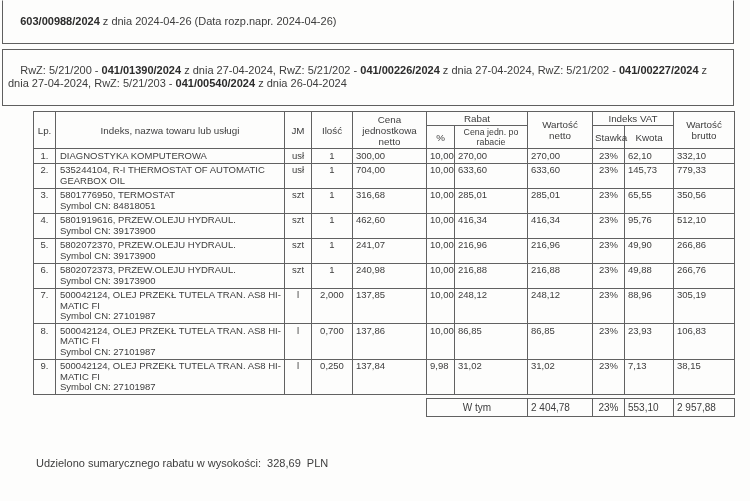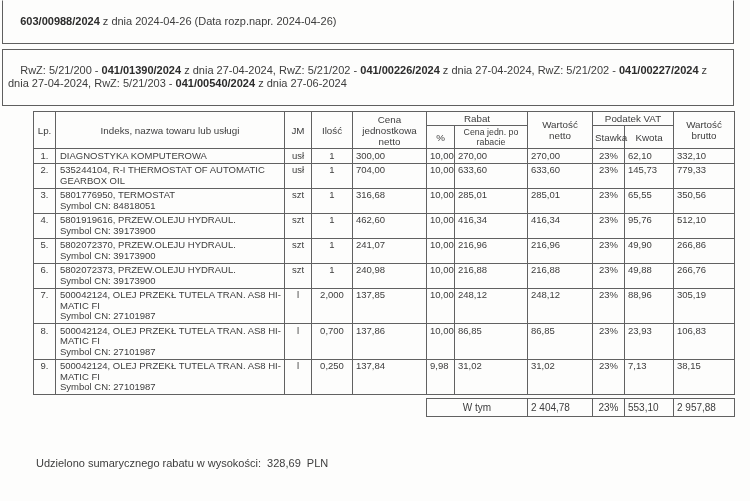--- a/index.html
+++ b/index.html
@@ -56,21 +56,21 @@
 </head>
 <body>
 
 <div>
 
   <div class="hdr-box first">
     <span class="b">603/00988/2024</span><span> z dnia 2024-04-26 (Data rozp.napr. 2024-04-26)</span>
   </div>
 
   <div class="hdr-box">
-    <span>RwZ: 5/21/200 - </span><span class="b">041/01390/2024</span><span> z dnia 27-04-2024, RwZ: 5/21/202 - </span><span class="b">041/00226/2024</span><span> z dnia 27-04-2024, RwZ: 5/21/202 - </span><span class="b">041/00227/2024</span><span> z dnia 27-04-2024, RwZ: 5/21/203 - </span><span class="b">041/00540/2024</span><span> z dnia 27-06-2024</span>
+    <span>RwZ: 5/21/200 - </span><span class="b">041/01390/2024</span><span> z dnia 27-04-2024, RwZ: 5/21/202 - </span><span class="b">041/00226/2024</span><span> z dnia 27-04-2024, RwZ: 5/21/202 - </span><span class="b">041/00227/2024</span><span> z dnia 27-04-2024, RwZ: 5/21/203 - </span><span class="b">041/00540/2024</span><span> z dnia 26-04-2024</span>
   </div>
 
   <table class="items">
     <colgroup>
       <col style="width:22px">
         <col style="width:229px">
         <col style="width:27px">
         <col style="width:41px">
       <col style="width:74px">
         <col style="width:28px">
@@ -82,21 +82,21 @@
     </colgroup>
     <thead>
       <tr>
         <th rowspan="2">Lp.</th>
         <th rowspan="2">Indeks, nazwa towaru lub usługi</th>
         <th rowspan="2">JM</th>
         <th rowspan="2">Ilość</th>
         <th rowspan="2">Cena jednostkowa netto</th>
         <th colspan="2">Rabat</th>
         <th rowspan="2">Wartość netto</th>
-        <th colspan="2">Podatek VAT</th>
+        <th colspan="2">Indeks VAT</th>
         <th rowspan="2">Wartość brutto</th>
       </tr>
       <tr>
         <th>%</th>
         <th class="small">Cena jedn. po rabacie</th>
         <th>Stawka</th>
         <th>Kwota</th>
       </tr>
     </thead>
     <tbody>

